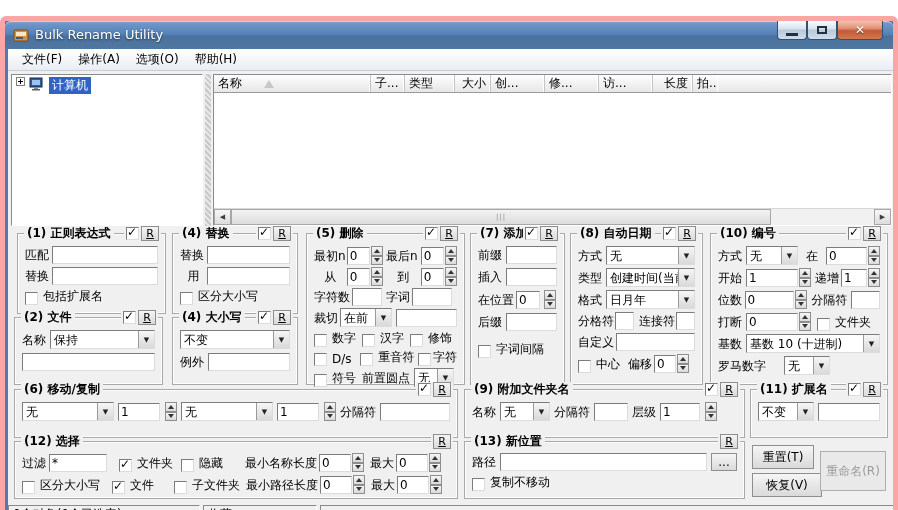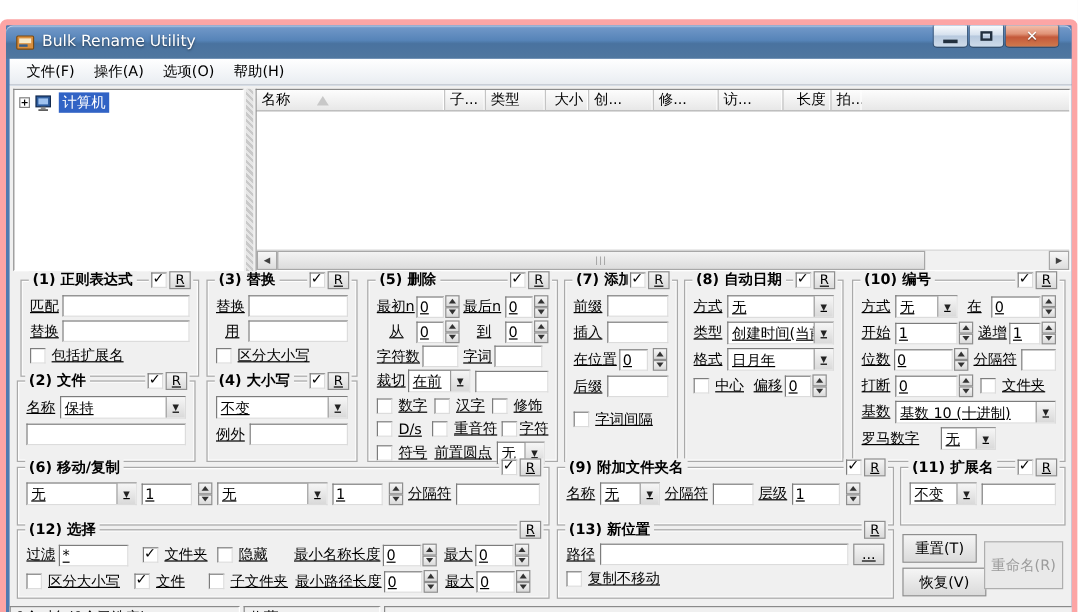--- a/index.html
+++ b/index.html
@@ -24,21 +24,21 @@
   
   .menubar{position:absolute;left:3px;top:28px;width:892px;height:22px;
     background:linear-gradient(180deg,#ffffff,#e9edf2);border-bottom:1px solid #c9ced6;
     display:flex;align-items:center;padding-left:6px;}
   .menu-item{padding:2px 8px;cursor:default;}
   
   .body{position:absolute;left:3px;top:50px;width:892px;height:455px;background:#f0f0f0;}
   .sunken{border:1px solid;border-color:#8a8a8a #ffffff #ffffff #8a8a8a;background:#fff;}
   
   .tree{position:absolute;left:3px;top:3px;width:192px;height:152px;overflow:hidden;}
-  .tree-row{display:flex;align-items:center;padding:2px 2px;}
+  .tree-row{display:flex;padding:2px 2px;}
   .expander{width:9px;height:9px;border:1px solid #808080;background:#fff;position:relative;margin:0 4px 0 2px;flex:none;}
   .expander::before{content:"";position:absolute;left:1px;top:3px;width:5px;height:1px;background:#000;}
   .expander::after{content:"";position:absolute;left:3px;top:1px;width:1px;height:5px;background:#000;}
   .tree-label{background:#3163c5;color:#fff;padding:0 3px;margin-left:4px;}
   
   .splitter{position:absolute;left:197px;top:3px;width:6px;height:152px;
     background:repeating-linear-gradient(45deg,#c9c9c9 0 2px,#e6e6e6 2px 4px);}
   
   .list{position:absolute;left:205px;top:3px;width:679px;height:152px;display:flex;flex-direction:column;}
   .list-header{display:flex;height:18px;flex:none;background:linear-gradient(180deg,#fdfdfd,#e7e7e7);border-bottom:1px solid #9a9a9a;}
@@ -54,21 +54,21 @@
           display:flex;align-items:center;justify-content:center;font-size:7px;color:#404040;}
   .sthumb{flex:none;width:540px;margin-left:0;background:linear-gradient(180deg,#f3f3f3,#dcdcdc);
           border:1px solid #a7a7a7;display:flex;align-items:center;justify-content:center;}
   .grip{font-size:7px;color:#8f8f8f;letter-spacing:1px;}
   .strack{flex:1;}
   
   .grp{position:absolute;border:1px solid #a9a9a9;box-shadow:inset 1px 1px 0 #fdfdfd, inset -1px -1px 0 #fdfdfd;}
   .grp-title{position:absolute;top:-8px;left:6px;background:#f0f0f0;padding:0 3px;font-weight:bold;line-height:14px;white-space:nowrap;}
   .grp-ctrl{position:absolute;top:-8px;right:4px;background:#f0f0f0;display:flex;align-items:center;gap:2px;padding:0 2px;}
   .grp-in{position:absolute;left:7px;right:7px;top:12px;display:flex;flex-direction:column;}
-  .row{display:flex;align-items:center;white-space:nowrap;text-decoration:underline;}
+  .row{display:flex;align-items:flex-end;white-space:nowrap;}
   .lbl{white-space:nowrap;}
   
   .tb{height:18px;background:#fff;border:1px solid;border-color:#7c7c7c #dcdcdc #dcdcdc #7c7c7c;
       font-size:12px;padding:0 2px;min-width:0;}
   input.tb{outline:none;}
   .dd{display:inline-flex;height:19px;background:#fff;border:1px solid;border-color:#7c7c7c #dcdcdc #dcdcdc #7c7c7c;align-items:stretch;min-width:0;}
   .dd-val{flex:1;padding:1px 3px;overflow:hidden;white-space:nowrap;}
   .dd-btn{width:16px;flex:none;background:linear-gradient(180deg,#f6f6f6,#d9d9d9);border-left:1px solid #9a9a9a;
           display:flex;align-items:center;justify-content:center;font-size:7px;color:#222;}
   .spin{width:12px;height:19px;display:inline-flex;flex-direction:column;flex:none;margin-left:1px;}
@@ -196,21 +196,21 @@
           <input class="tb" style="flex: 1 1 0%;" value="">
           </div>
         <div class="row">
             <span class="cb"></span>
           <span class="lbl">包括扩展名</span>
           </div>
       </div>
     </div>
 
     <div class="grp" style="left:164px;top:162px;width:126px;height:81px">
-      <span class="grp-title">(3) 替换</span>
+      <span class="grp-title">(4) 替换</span>
       <span class="grp-ctrl">
         <span class="cb on" style="margin:0"></span>
         <span class="rbtn">R</span>
       </span>
       <div class="grp-in" style="gap:3px">
         <div class="row">
             <span class="lbl" style="width:27px">替换</span>
           <input class="tb" style="flex: 1 1 0%;" value="">
           </div>
         <div class="row">
@@ -355,20 +355,30 @@
             <span class="dd-val">创建时间(当前)</span>
             <span class="dd-btn">▼</span>
             </span>
           </div>
         <div class="row">
             <span class="lbl" style="width:28px">格式</span>
           <span class="dd" style="flex:1">
             <span class="dd-val">日月年</span>
             <span class="dd-btn">▼</span>
             </span>
+          </div>
+        <div class="row">
+            <span class="lbl">分格符</span>
+          <input class="tb" style="width: 20px; margin-left: 1px;" value="">
+          <span class="lbl" style="margin-left:5px">连接符</span>
+          <input class="tb" style="width: 20px; margin-left: 1px;" value="">
+          </div>
+        <div class="row">
+            <span class="lbl">自定义</span>
+          <input class="tb" style="flex: 1 1 0%; margin-left: 2px;" value="">
           </div>
         <div class="row">
             <span class="cb"></span>
           <span class="lbl">中心</span>
           <span class="lbl" style="margin-left:8px">偏移</span>
           <input class="tb" style="width: 22px; margin-left: 2px;" value="0">
           <span class="spin">
               <span class="sb up"></span>
               <span class="sb dn"></span>
             </span>

